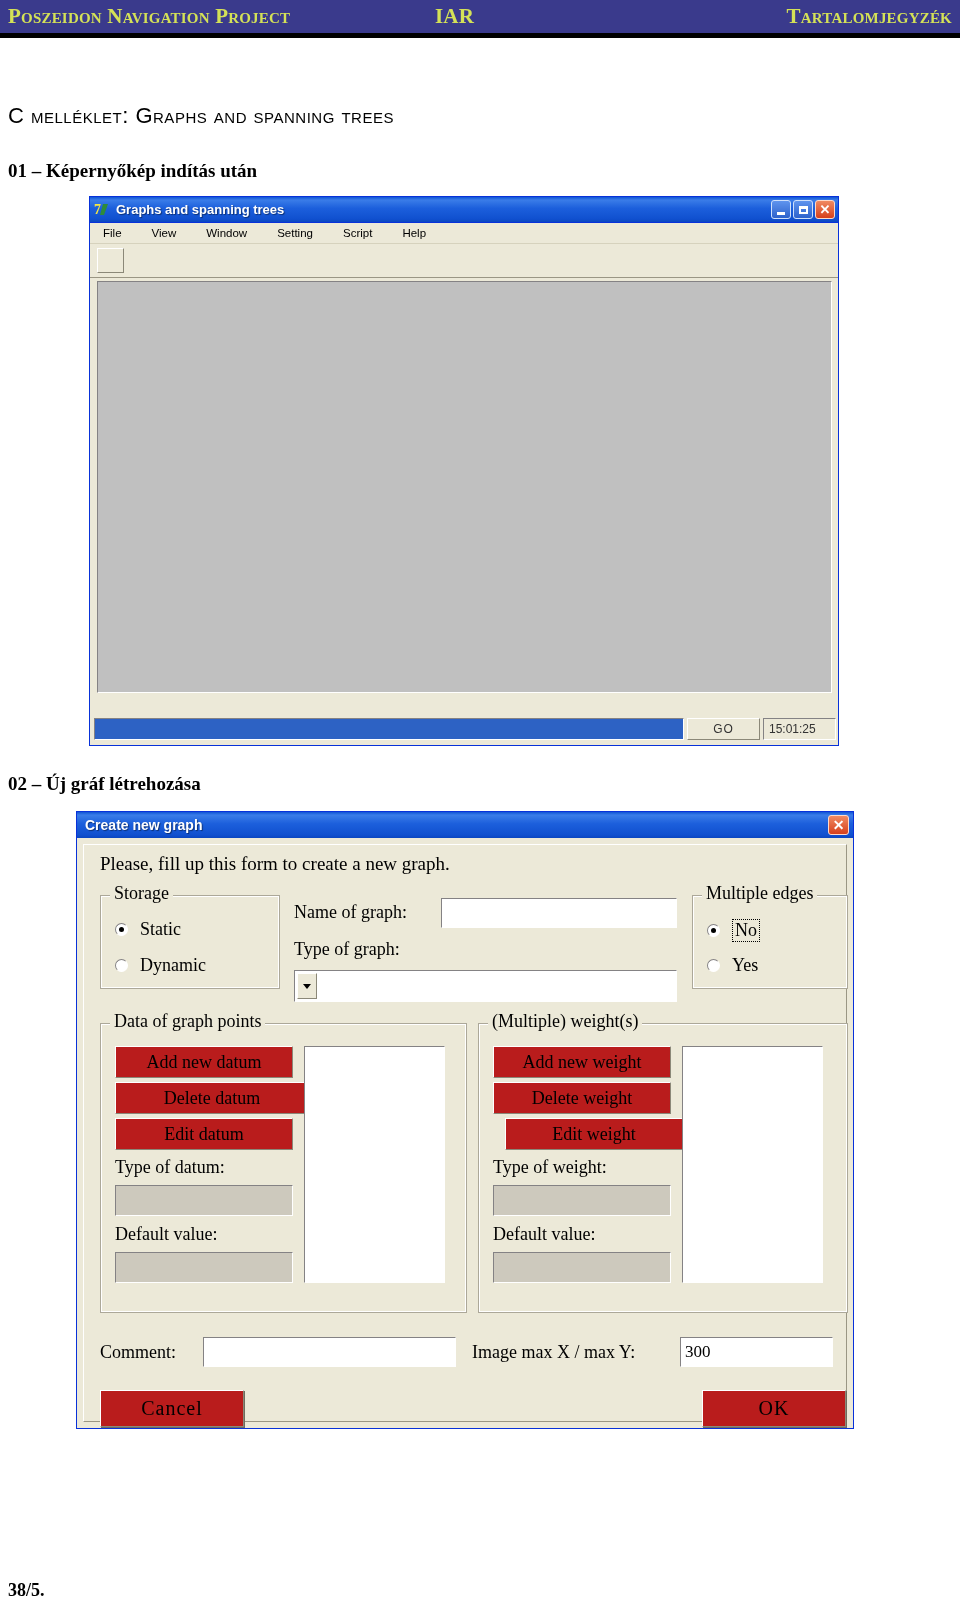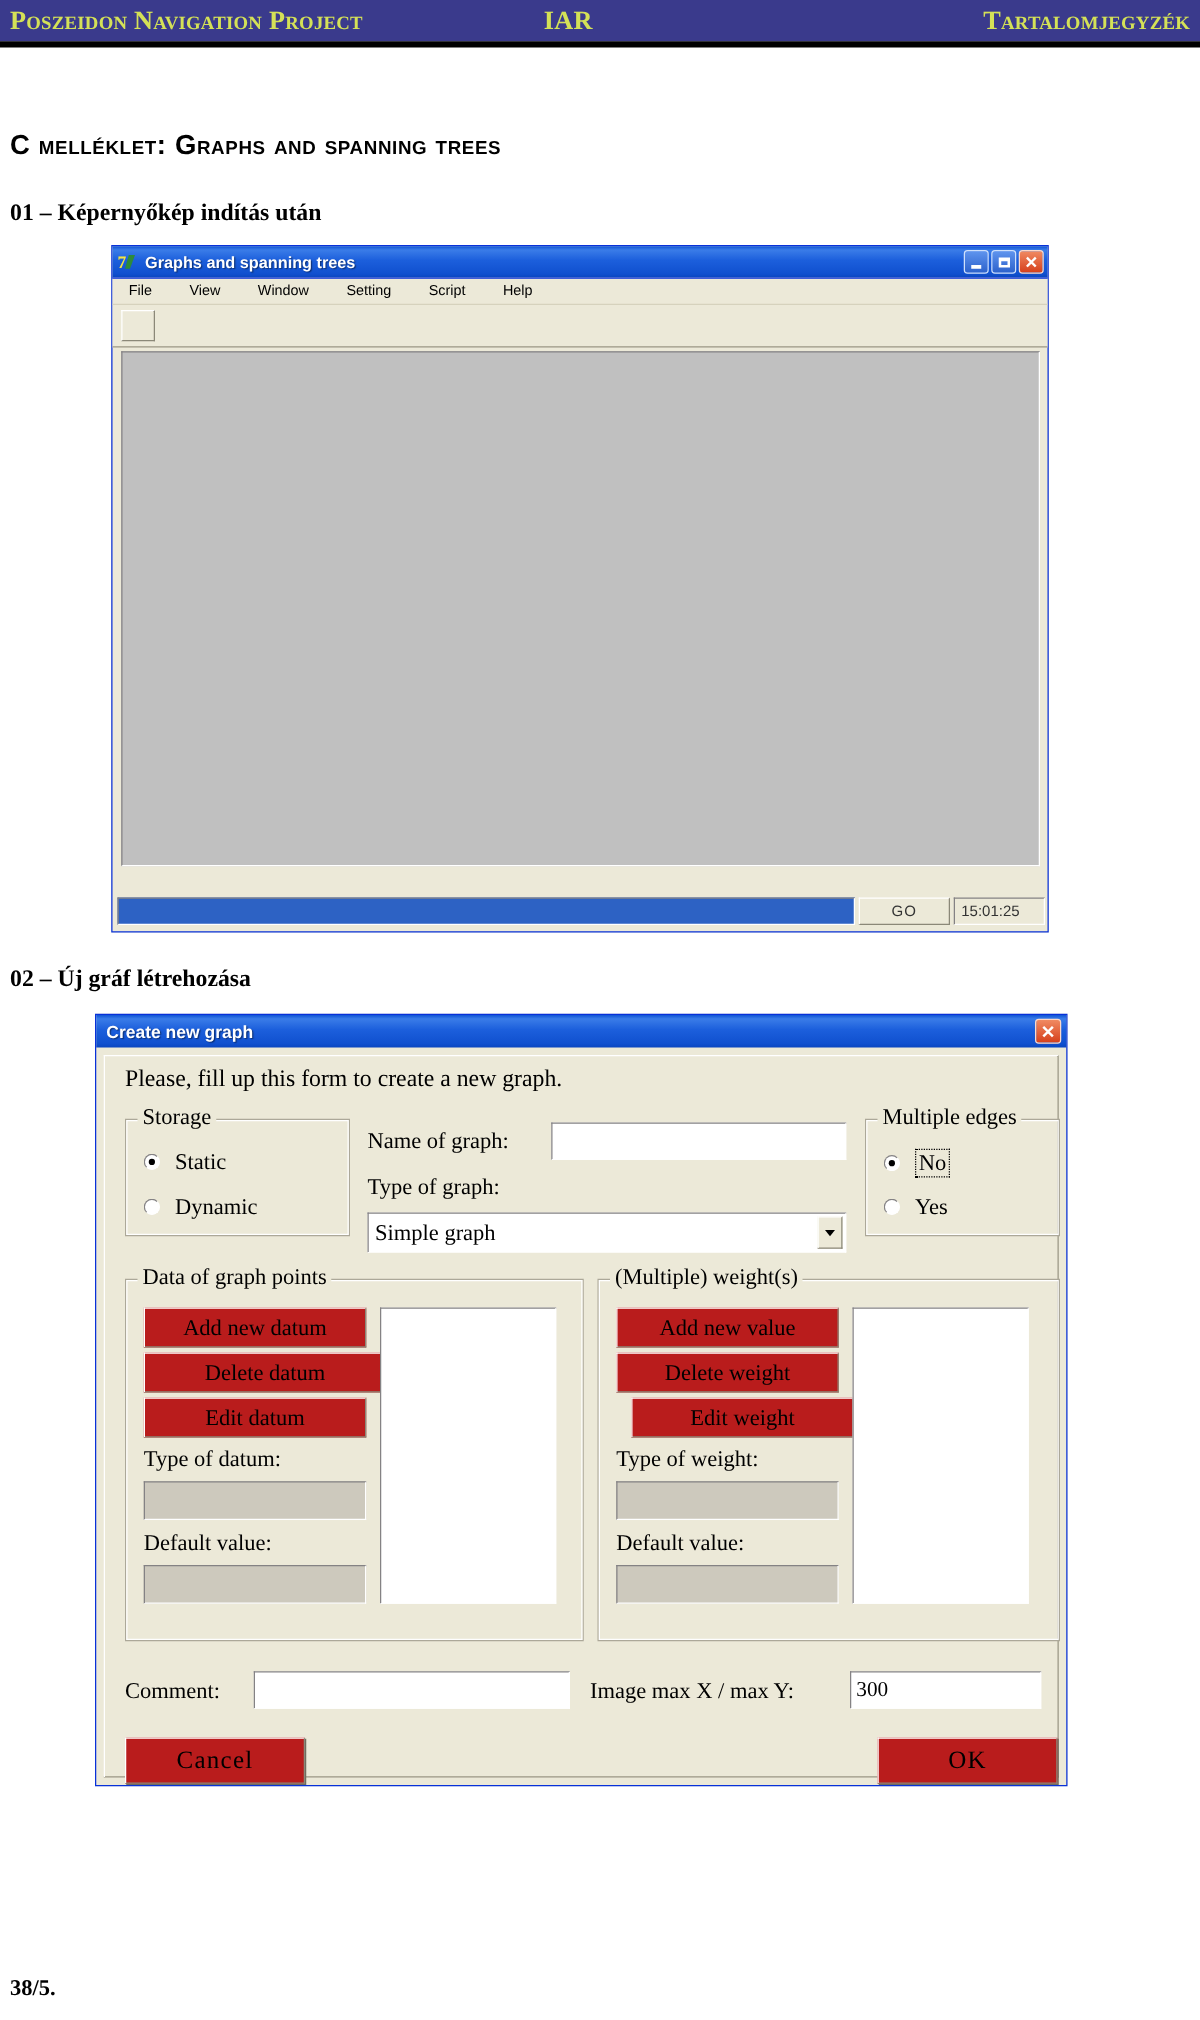--- a/index.html
+++ b/index.html
@@ -24,21 +24,21 @@
     font-size:21px;letter-spacing:.2px;white-space:nowrap;
   }
   .hdr-left{position:absolute;left:8px;top:4px;}
   .hdr-mid{position:absolute;left:435px;top:4px;}
   .hdr-right{position:absolute;right:8px;top:4px;}
 
   
   .doc-title{
     position:absolute;left:8px;top:103px;
     font-family:"Liberation Sans",sans-serif;
-    font-weight:bold;font-size:22px;font-variant:small-caps;
+    font-weight:normal;font-size:22px;font-variant:small-caps;
     color:#000;letter-spacing:.5px;white-space:nowrap;
   }
   .sec-title{
     position:absolute;left:8px;
     font-family:"Liberation Serif",serif;
     font-weight:bold;font-size:19px;color:#000;white-space:nowrap;
   }
   #sec1{top:160px;}
   #sec2{top:773px;}
 
@@ -330,21 +330,20 @@
         <span class="radio"></span>
         <span class="radio-lbl">Dynamic</span>
       </div>
     </div>
 
     <div class="fld-label" style="left:210px;top:57px;">Name of graph:</div>
     <div class="textbox" style="left:357px;top:53px;width:236px;height:30px;"></div>
 
     <div class="fld-label" style="left:210px;top:94px;">Type of graph:</div>
     <div class="combo" style="left:210px;top:125px;width:383px;height:32px;">
-      <span class="combo-val">Simple graph</span>
       <span class="combo-arrow"></span>
     </div>
 
     <div class="grp" style="left:608px;top:50px;width:156px;height:94px;">
       <div class="grp-outline"></div>
       <div class="grp-label">Multiple edges</div>
       <div class="radio-row" style="left:14px;top:23px;">
         <span class="radio checked"></span>
         <span class="radio-lbl focus">No</span>
       </div>
@@ -368,21 +367,21 @@
       <div class="fld-label" style="left:14px;top:200px;">Default value:</div>
       <div class="textbox disabled" style="left:14px;top:228px;width:178px;height:31px;"></div>
 
       <div class="listbox" style="left:203px;top:22px;width:141px;height:237px;"></div>
     </div>
 
     <div class="grp" style="left:394px;top:178px;width:370px;height:290px;">
       <div class="grp-outline"></div>
       <div class="grp-label">(Multiple) weight(s)</div>
 
-      <div class="btn" style="left:14px;top:22px;width:178px;height:32px;">Add new value</div>
+      <div class="btn" style="left:14px;top:22px;width:178px;height:32px;">Add new weight</div>
       <div class="btn" style="left:14px;top:58px;width:178px;height:32px;">Delete weight</div>
       <div class="btn" style="left:26px;top:94px;width:178px;height:32px;">Edit weight</div>
 
       <div class="fld-label" style="left:14px;top:133px;">Type of weight:</div>
       <div class="textbox disabled" style="left:14px;top:161px;width:178px;height:31px;"></div>
 
       <div class="fld-label" style="left:14px;top:200px;">Default value:</div>
       <div class="textbox disabled" style="left:14px;top:228px;width:178px;height:31px;"></div>
 
       <div class="listbox" style="left:203px;top:22px;width:141px;height:237px;"></div>

